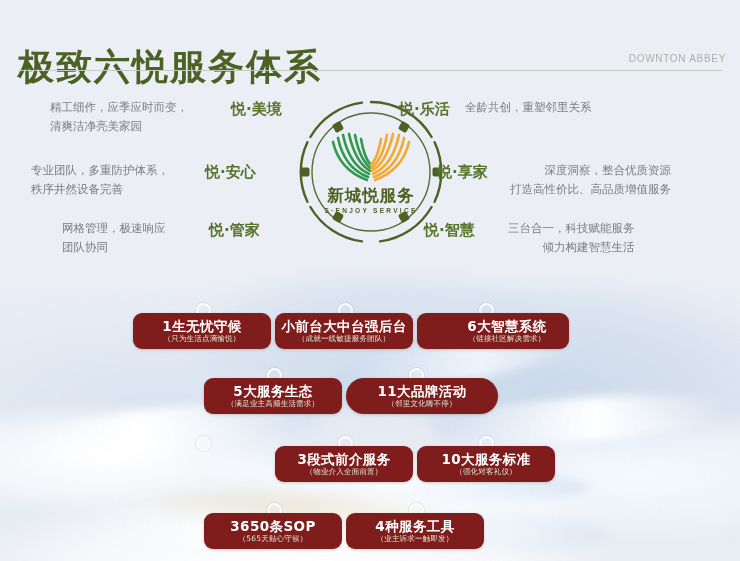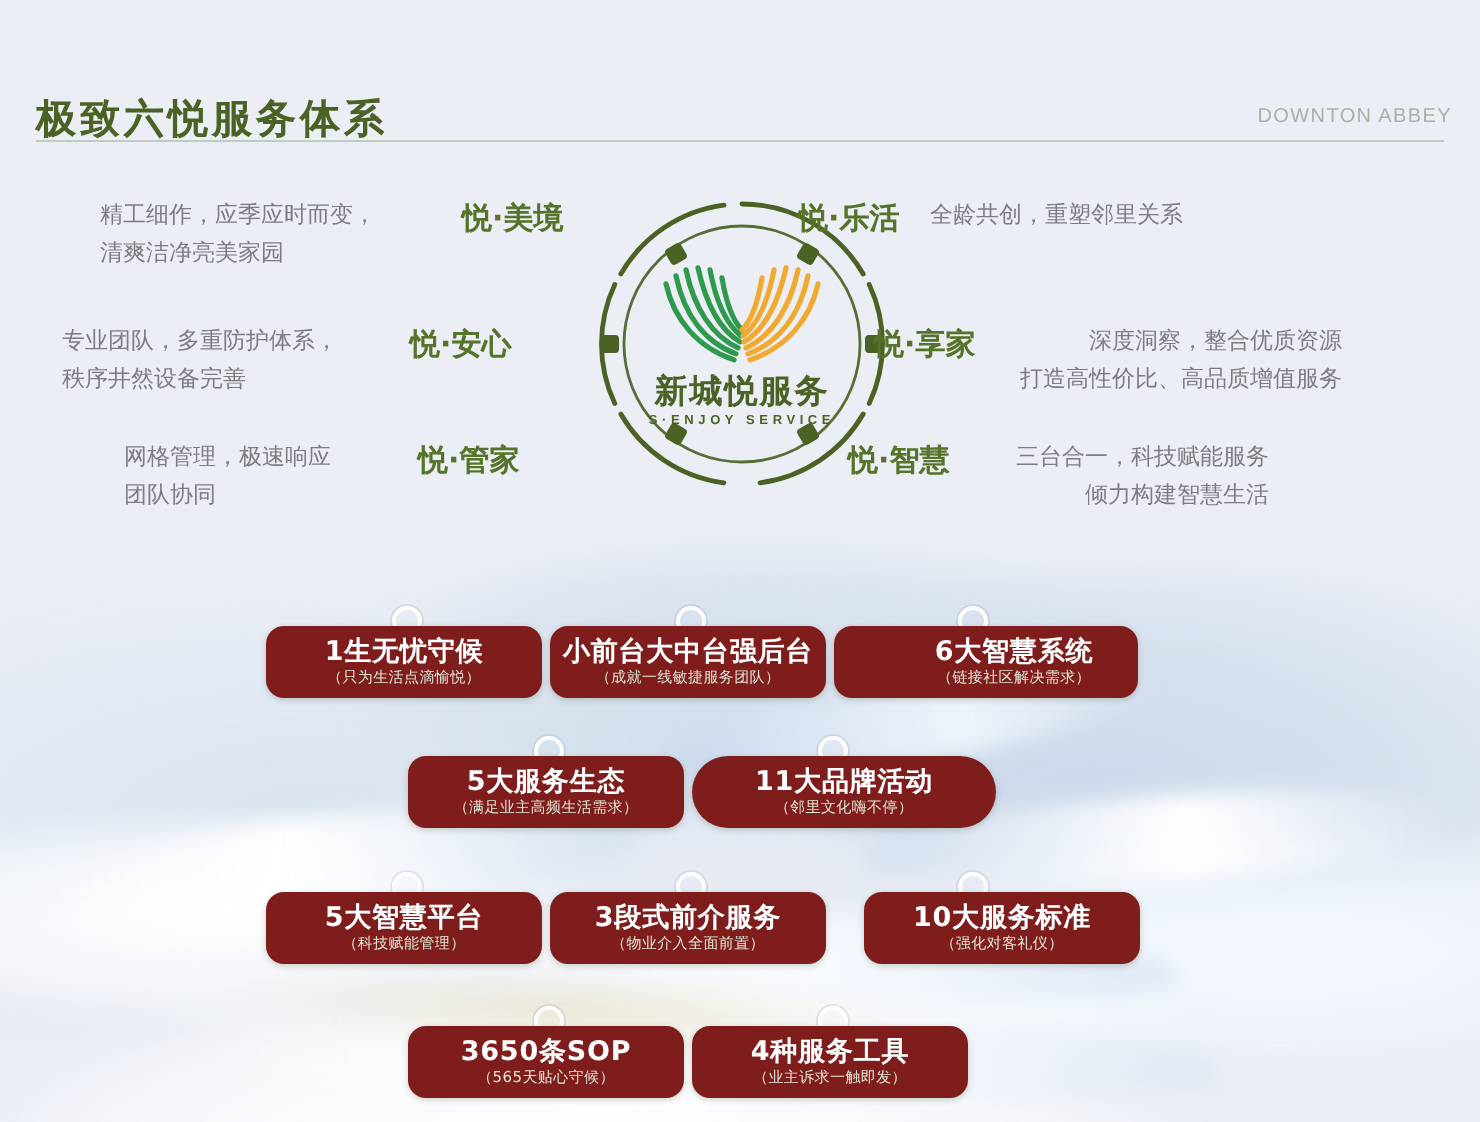--- a/index.html
+++ b/index.html
@@ -30,21 +30,21 @@
   .b2{left:210px;top:210px;width:380px;height:40px;background:linear-gradient(90deg,rgba(255,255,255,.1),#f8fbff 50%,rgba(198,214,235,.45));transform:rotate(3deg);}
   .b3{left:430px;top:150px;width:300px;height:44px;background:linear-gradient(90deg,rgba(200,216,236,.45),#ffffff 55%,rgba(255,255,255,0));transform:rotate(-4deg);}
   .b4{left:90px;top:255px;width:520px;height:50px;background:linear-gradient(90deg,rgba(255,255,255,0),#fdfeff 45%,rgba(210,223,240,.4));transform:rotate(1.5deg);}
   .b5{left:330px;top:95px;width:250px;height:38px;background:linear-gradient(90deg,rgba(190,209,233,.5),#eef4fb 60%,rgba(255,255,255,0));transform:rotate(-9deg);}
   .warm{position:absolute;left:120px;top:240px;width:330px;height:36px;border-radius:50%;filter:blur(7px);
         background:radial-gradient(ellipse at 50% 50%,rgba(214,200,166,.5) 0%,rgba(224,214,186,.22) 50%,rgba(255,255,255,0) 75%);transform:rotate(2deg);}
   .topfade{position:absolute;left:0;top:0;width:740px;height:46px;background:linear-gradient(180deg,#eceef5 0%,rgba(236,238,245,0) 100%);}
 
   
   .header{position:absolute;left:0;top:24px;width:740px;height:56px;}
-  .title{position:absolute;left:18px;top:25px;font-size:20px;font-weight:700;color:#4b6224;
+  .title{position:absolute;left:18px;top:25px;font-size:36px;font-weight:700;color:#4b6224;
          letter-spacing:2px;line-height:1;font-family:"DejaVu Sans","Liberation Sans",sans-serif;}
   .brandmark{position:absolute;right:14px;top:29px;font-size:10px;color:#a9b1a6;letter-spacing:.7px;}
   .rule{position:absolute;left:18px;top:70px;width:704px;height:1px;background:#c2cbc0;}
 
   
   .emblem{position:absolute;left:295px;top:96px;width:152px;height:152px;}
   .emblem svg{display:block;}
   .logo{position:absolute;left:50%;top:50%;transform:translate(-50%,-50%);width:112px;text-align:center;}
   .wings{position:relative;height:56px;margin-bottom:1px;}
   .wings svg{position:absolute;left:50%;top:0;transform:translateX(-50%);}
@@ -211,33 +211,29 @@
       <div class="p-sub">（满足业主高频生活需求）</div>
     </div>
 
     <div class="dot" style="left:409px;top:368px;"></div>
     <div class="pill" style="left:346px;top:378px;width:152px;border-radius:18px;">
       <div class="p-main">11大品牌活动</div>
       <div class="p-sub">（邻里文化嗨不停）</div>
     </div>
 
     <div class="dot" style="left:196px;top:436px;"></div>
-    <div class="pill" style="left:133px;top:446px;width:138px;">
-      <div class="p-main">5大智慧平台</div>
-      <div class="p-sub">（科技赋能管理）</div>
-    </div>
 
     <div class="dot" style="left:338px;top:436px;"></div>
     <div class="pill" style="left:275px;top:446px;width:138px;">
       <div class="p-main">3段式前介服务</div>
       <div class="p-sub">（物业介入全面前置）</div>
     </div>
 
     <div class="dot" style="left:479px;top:436px;"></div>
-    <div class="pill" style="left:432px;top:446px;width:138px;">
+    <div class="pill" style="left:417px;top:446px;width:138px;">
       <div class="p-main">10大服务标准</div>
       <div class="p-sub">（强化对客礼仪）</div>
     </div>
 
     <div class="dot" style="left:267px;top:503px;"></div>
     <div class="pill" style="left:204px;top:513px;width:138px;">
       <div class="p-main">3650条SOP</div>
       <div class="p-sub">（565天贴心守候）</div>
     </div>
 

